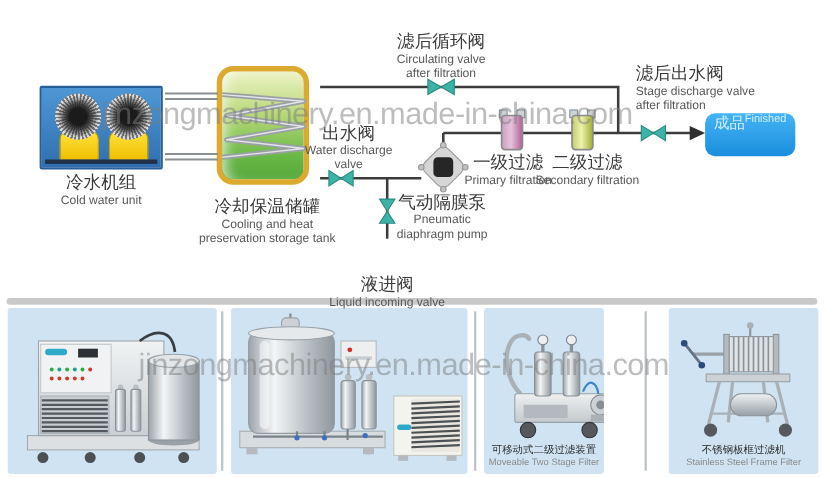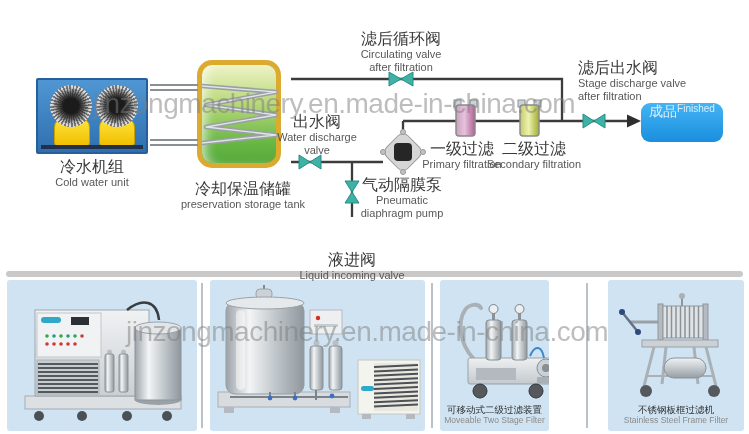--- a/index.html
+++ b/index.html
@@ -162,20 +162,21 @@
   <div class="lbl" style="left:352px;top:235px;margin-top:16px;">
     <div class="zh">液进阀</div>
     <div class="en">Liquid incoming valve</div>
   </div>
   <div class="lbl" style="left:92px;top:158px;">
     <div class="zh">冷水机组</div>
     <div class="en">Cold water unit</div>
   </div>
   <div class="lbl" style="left:243px;top:180px;">
     <div class="zh">冷却保温储罐</div>
+    <div class="en">Cooling and heat</div>
     <div class="en">preservation storage tank</div>
   </div>
 
   <div class="watermark wm-top">jinzongmachinery.en.made-in-china.com</div>
 
   <div class="sep-bar"></div>
 
   <div class="photo p1">
     <svg width="190" height="151" viewBox="0 0 190 151">
       <defs>

